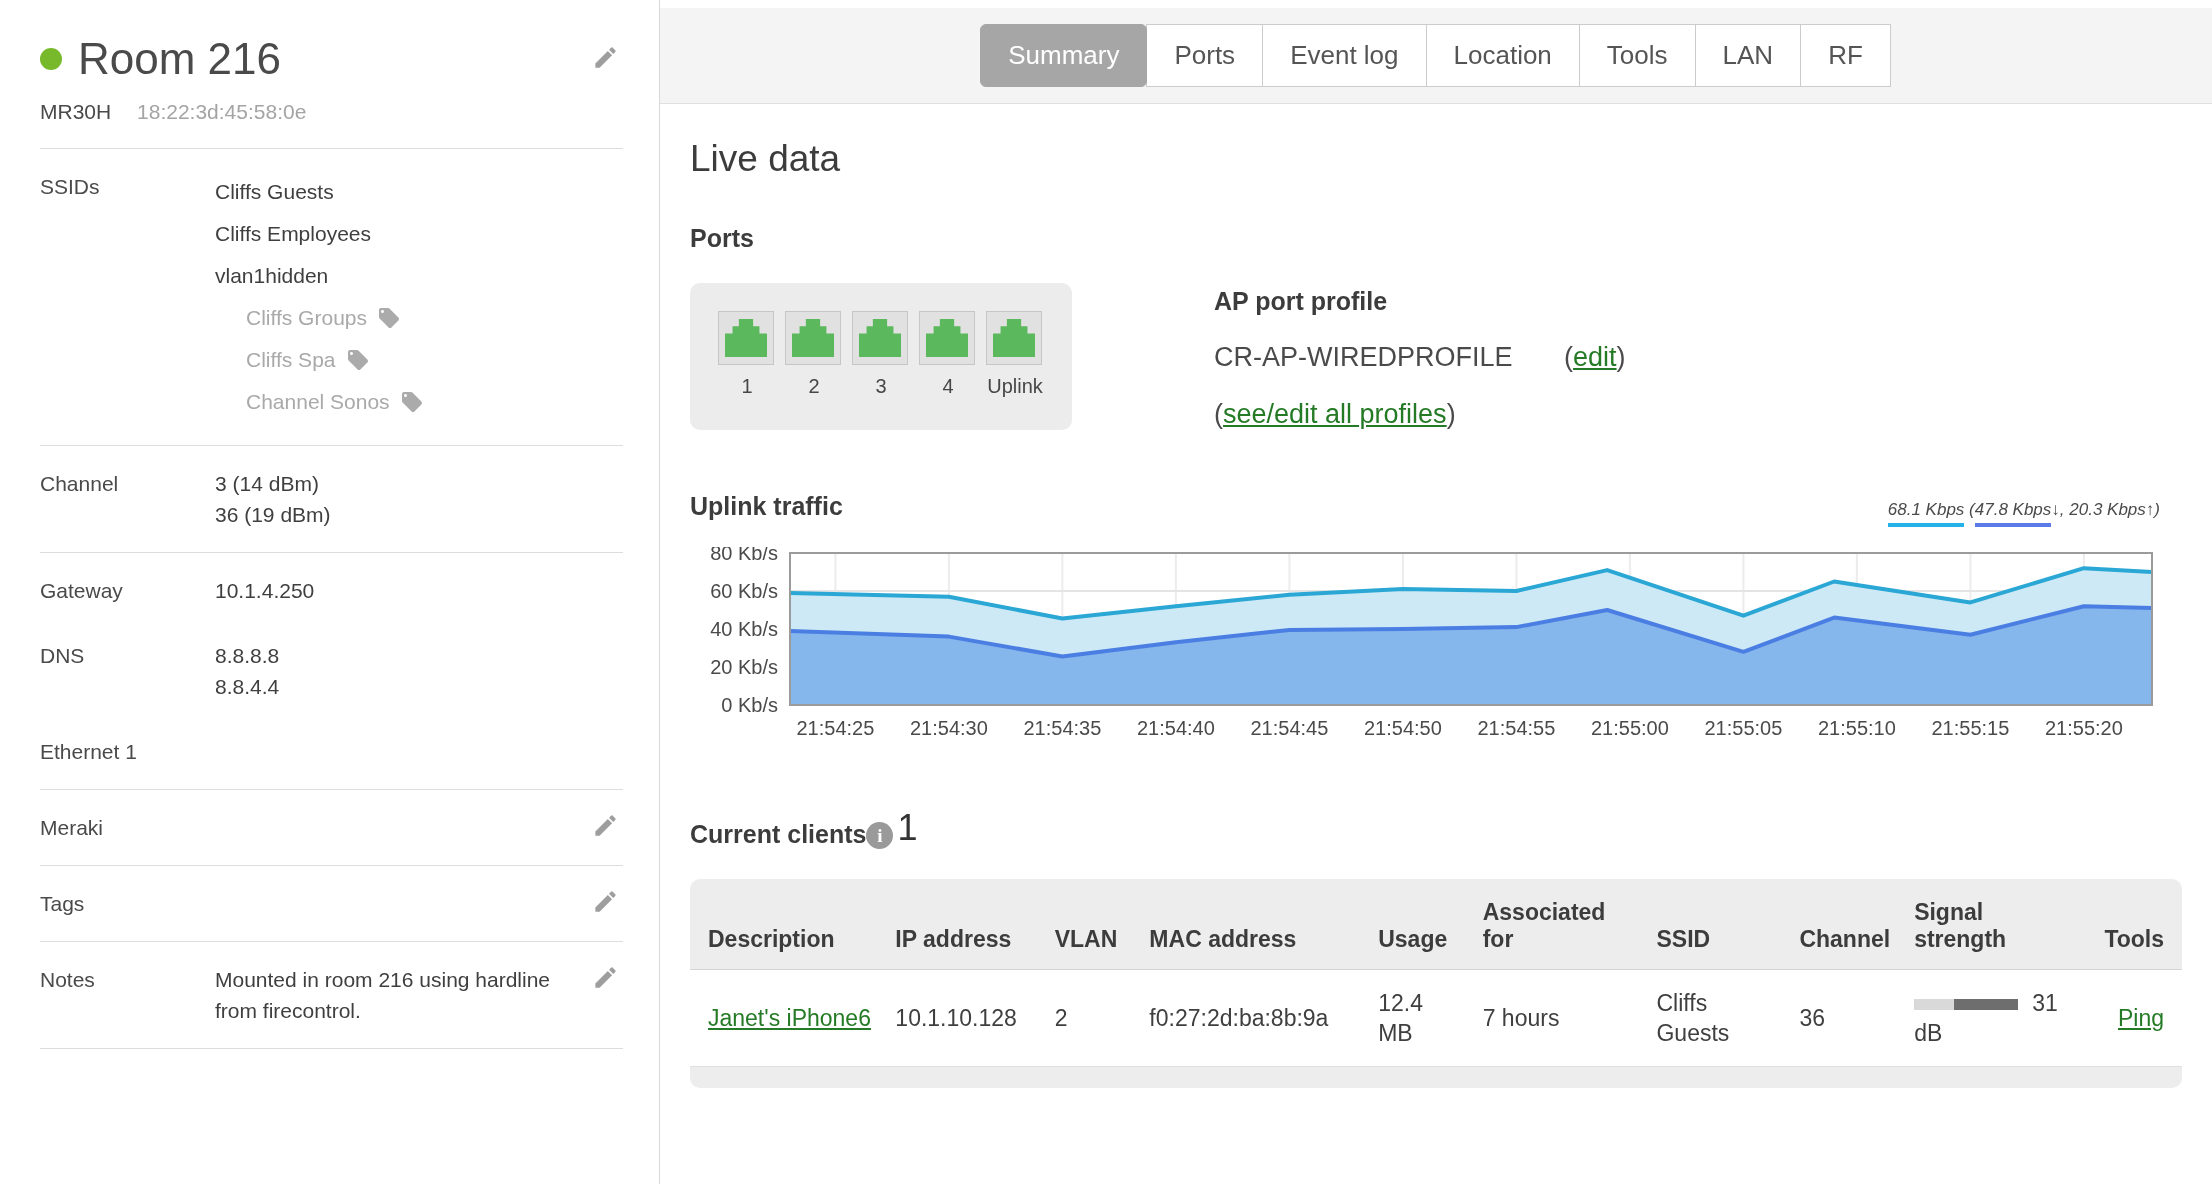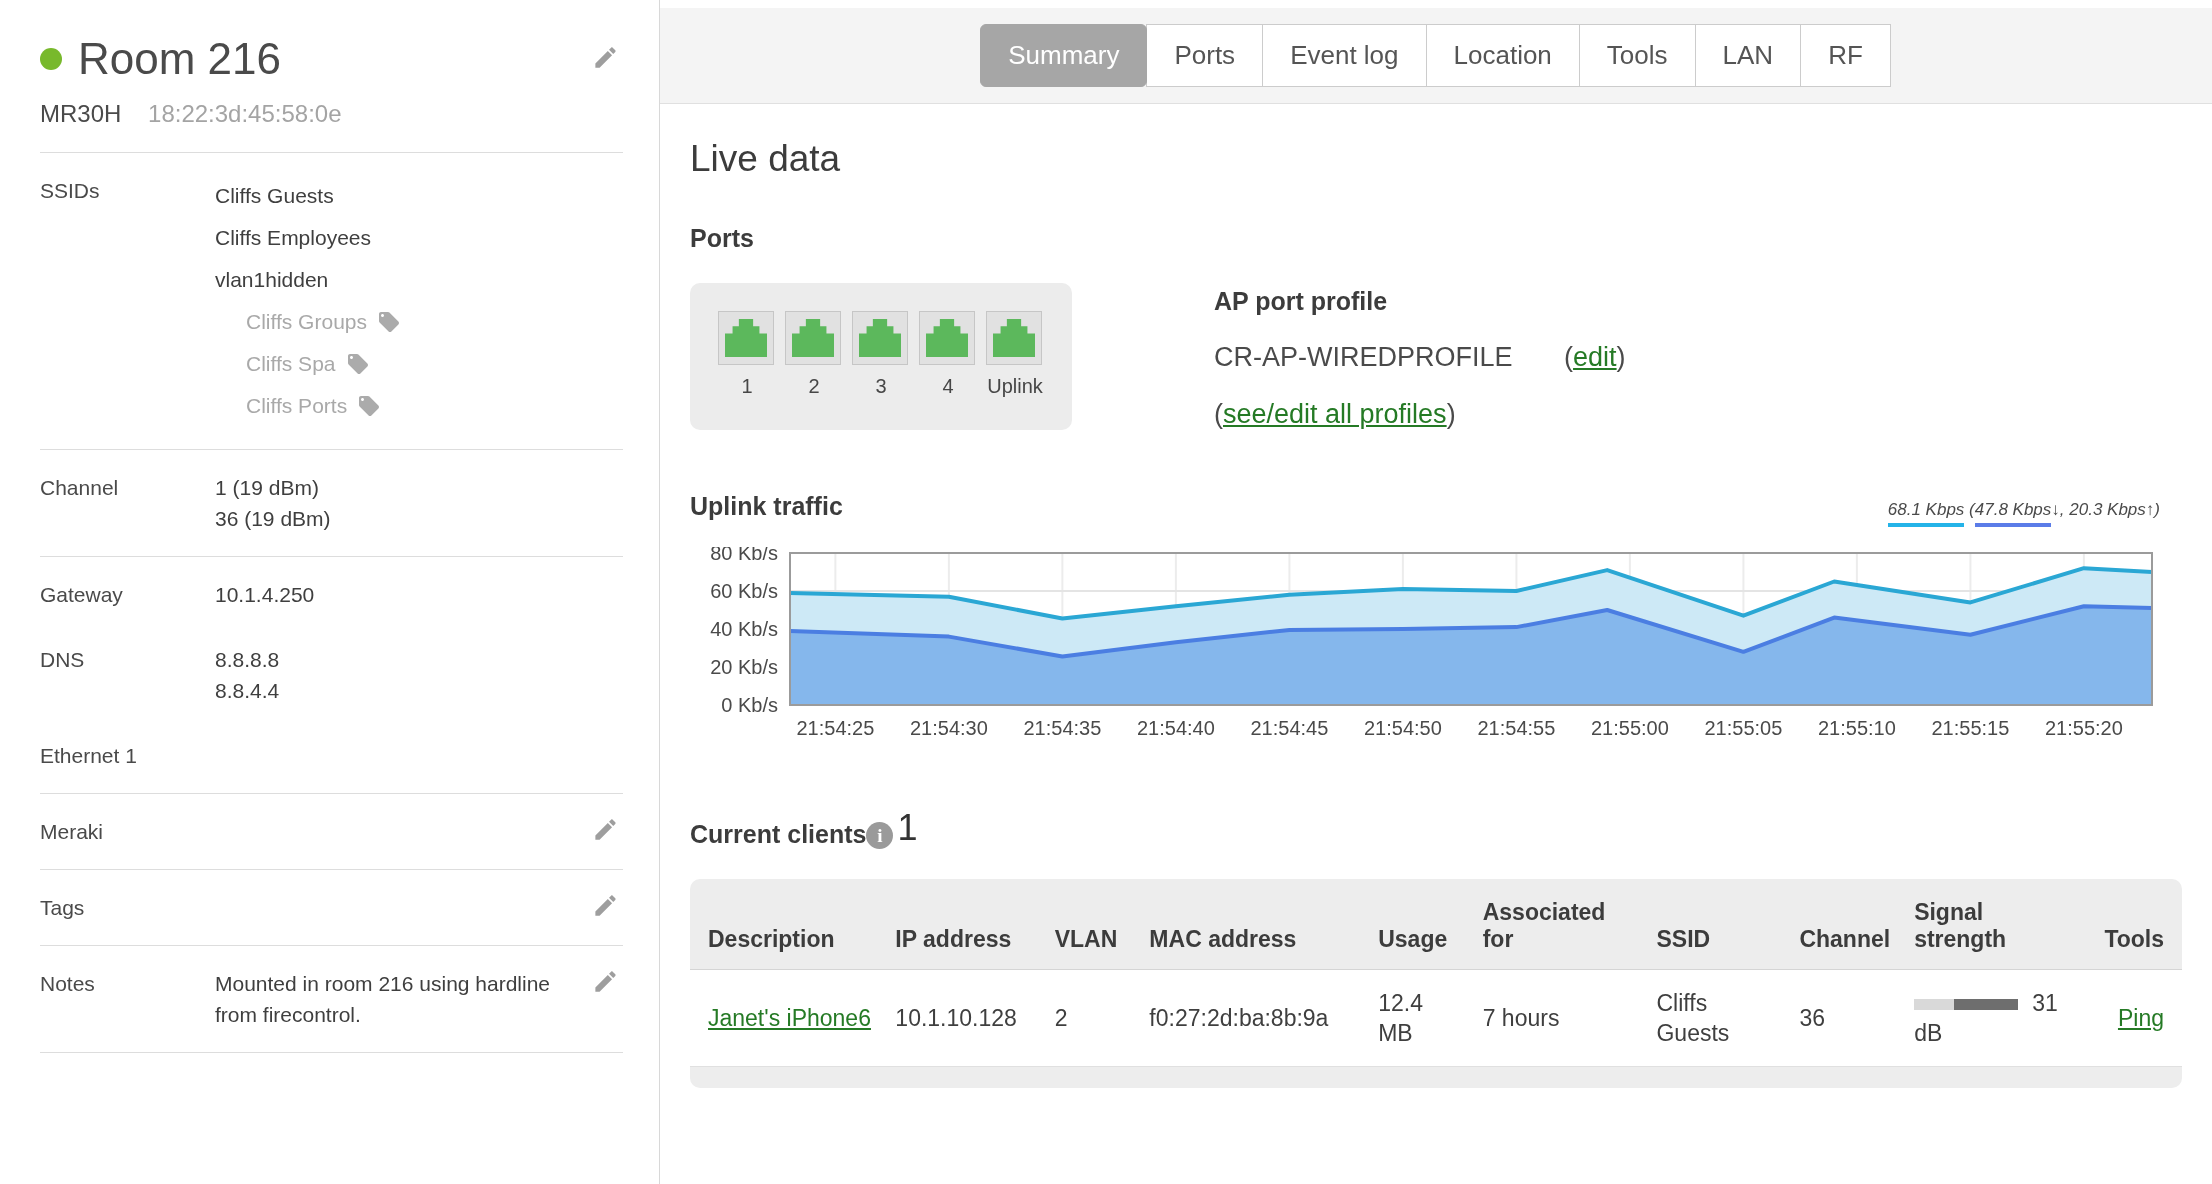--- a/index.html
+++ b/index.html
@@ -9,21 +9,21 @@
 
   
   .sidebar { width:660px; min-width:660px; border-right:1px solid #d8d8d8; padding-left:40px; }
   hr.sep { border:none; border-top:1px solid #ddd; margin:0 36px 0 0; }
   .side-head { padding:34px 0 24px; }
   .head-row { display:flex; align-items:center; }
   .dot { width:22px; height:22px; border-radius:50%; background:#78b92c; margin-right:16px; flex:none; }
   .dev-name { font-size:44px; color:#4a4a4a; }
   .pencil { margin-left:auto; margin-right:40px; cursor:pointer; }
   .pencil svg { fill:#9e9e9e; }
-  .model-row { margin-top:16px; font-size:24px; }
+  .model-row { margin-top:16px; font-size:21px; }
   .model { color:#4a4a4a; margin-right:20px; }
   .mac { color:#a4a4a4; }
   .side-sec { padding:22px 0; display:flex; }
   .side-label { width:175px; flex:none; font-size:21px; color:#4a4a4a; line-height:31px; }
   .side-vals { flex:1; max-width:352px; font-size:21px; line-height:31px; color:#3f3f3f; }
   .side-row { display:flex; margin-bottom:34px; }
   .side-row:last-child { margin-bottom:0; }
   .ssid-item { line-height:42px; display:flex; align-items:center; gap:10px; }
   .ssid-item.muted { color:#a9a9a9;margin-left:31px; }
   .ssid-item svg { fill:#ababab; }
@@ -120,33 +120,33 @@
               <path d="M21.41 11.58l-9-9C12.05 2.22 11.55 2 11 2H4c-1.1 0-2 .9-2 2v7c0 .55.22 1.05.59 1.42l9 9c.36.36.86.58 1.41.58.55 0 1.05-.22 1.41-.59l7-7c.37-.36.59-.86.59-1.41 0-.55-.23-1.06-.59-1.42zM5.5 7C4.67 7 4 6.33 4 5.5S4.67 4 5.5 4 7 4.67 7 5.5 6.33 7 5.5 7z"></path>
             </svg>
           </div>
           <div class="ssid-item muted">
             <span>Cliffs Spa</span>
             <svg width="24" height="24" viewBox="0 0 24 24">
               <path d="M21.41 11.58l-9-9C12.05 2.22 11.55 2 11 2H4c-1.1 0-2 .9-2 2v7c0 .55.22 1.05.59 1.42l9 9c.36.36.86.58 1.41.58.55 0 1.05-.22 1.41-.59l7-7c.37-.36.59-.86.59-1.41 0-.55-.23-1.06-.59-1.42zM5.5 7C4.67 7 4 6.33 4 5.5S4.67 4 5.5 4 7 4.67 7 5.5 6.33 7 5.5 7z"></path>
             </svg>
           </div>
           <div class="ssid-item muted">
-            <span>Cliffs Ports</span>
+            <span>Channel Sonos</span>
             <svg width="24" height="24" viewBox="0 0 24 24">
               <path d="M21.41 11.58l-9-9C12.05 2.22 11.55 2 11 2H4c-1.1 0-2 .9-2 2v7c0 .55.22 1.05.59 1.42l9 9c.36.36.86.58 1.41.58.55 0 1.05-.22 1.41-.59l7-7c.37-.36.59-.86.59-1.41 0-.55-.23-1.06-.59-1.42zM5.5 7C4.67 7 4 6.33 4 5.5S4.67 4 5.5 4 7 4.67 7 5.5 6.33 7 5.5 7z"></path>
             </svg>
           </div>
         </div>
     </div>
     <hr class="sep">
 
     <div class="side-sec">
       <div class="side-label">Channel</div>
       <div class="side-vals">
-        <div>1 (19 dBm)</div>
+        <div>3 (14 dBm)</div>
         <div>36 (19 dBm)</div>
       </div>
     </div>
     <hr class="sep">
 
     <div class="side-sec" style="display:block;">
       <div class="side-row">
         <div class="side-label">Gateway</div>
         <div class="side-vals">10.1.4.250</div>
       </div>

